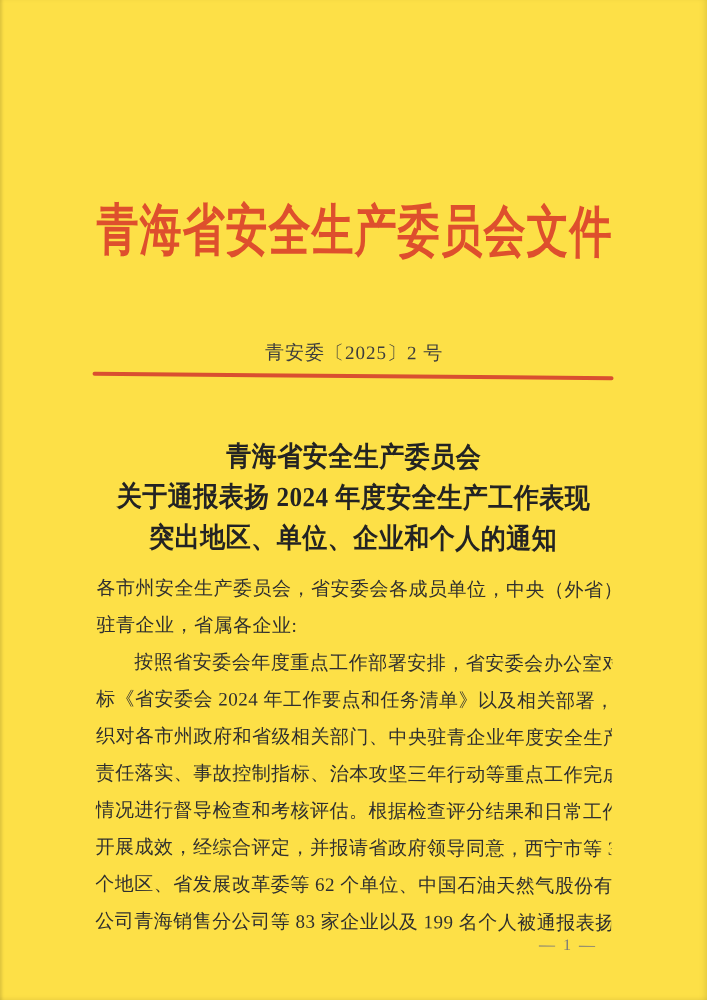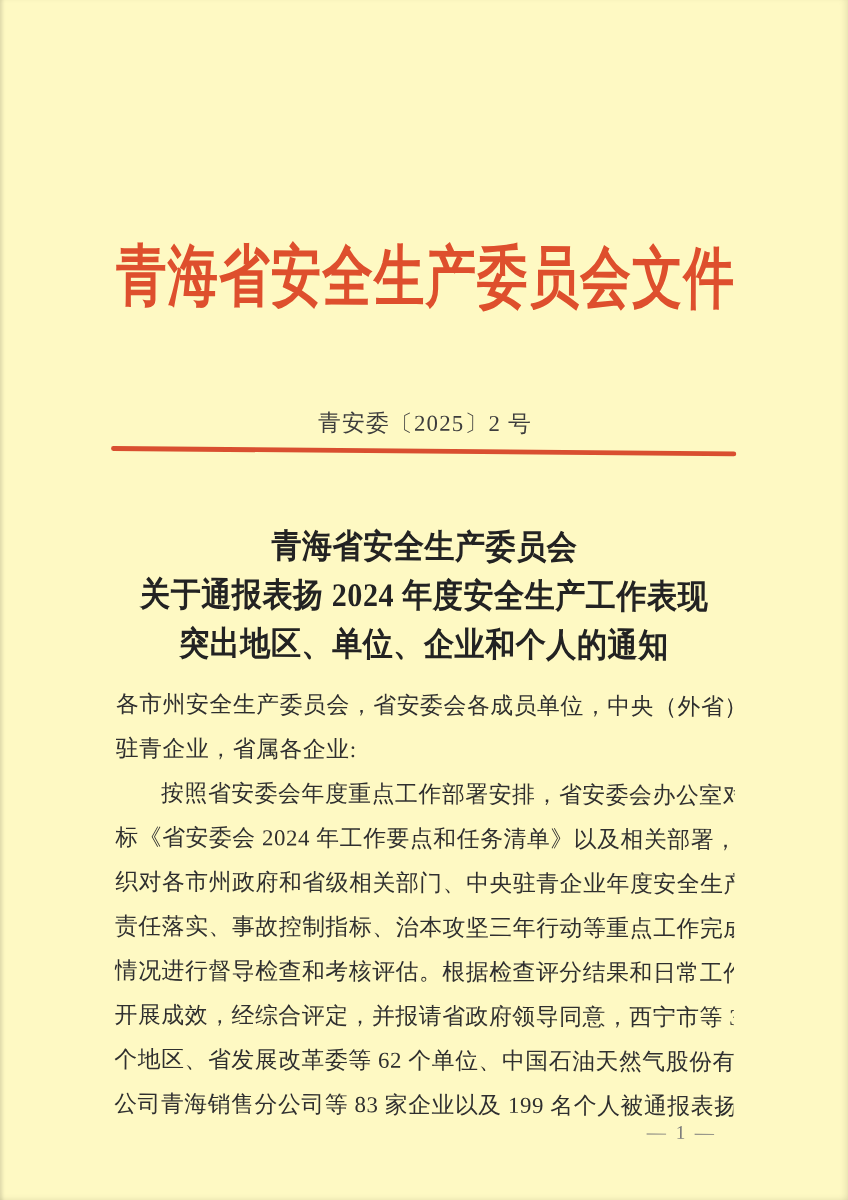--- a/index.html
+++ b/index.html
@@ -4,21 +4,21 @@
 <style>
   html,body{margin:0;padding:0;}
   body{
     width:707px;height:1000px;
     background:#eeeeee;
     font-family:"Liberation Serif","DejaVu Serif",serif;
     position:relative;overflow:hidden;
   }
   .sheet{
     position:absolute;left:0;top:0;width:707px;height:1000px;
-    background:#fef9c3;
+    background:#fde047;
     box-shadow:inset 4px 0 3px -2px rgba(0,0,0,0.12),
                inset -5px 0 6px -3px rgba(0,0,0,0.10),
                inset 0 -4px 5px -3px rgba(0,0,0,0.06);
   }
   .scan{
     position:absolute;left:0;top:0;width:707px;height:1000px;
     transform:rotate(0.25deg);transform-origin:50% 50%;
   }
   .red-header{
     position:absolute;top:194px;left:0;width:707px;

